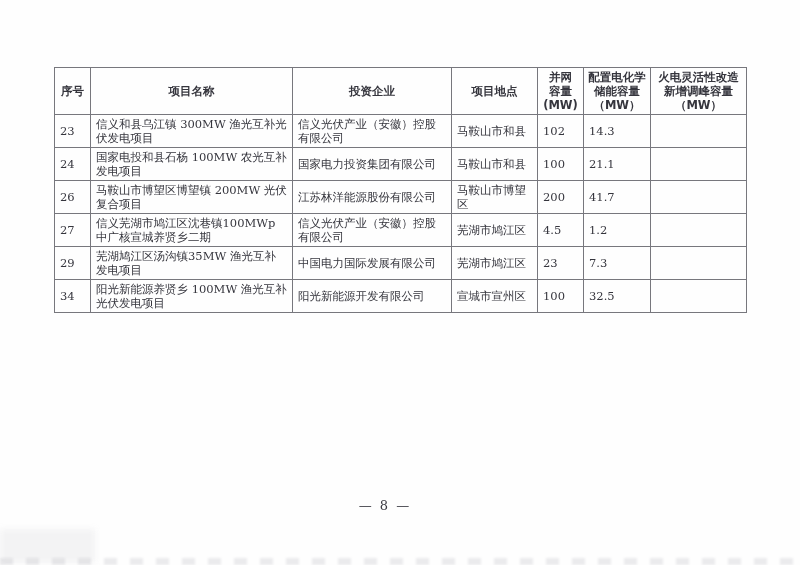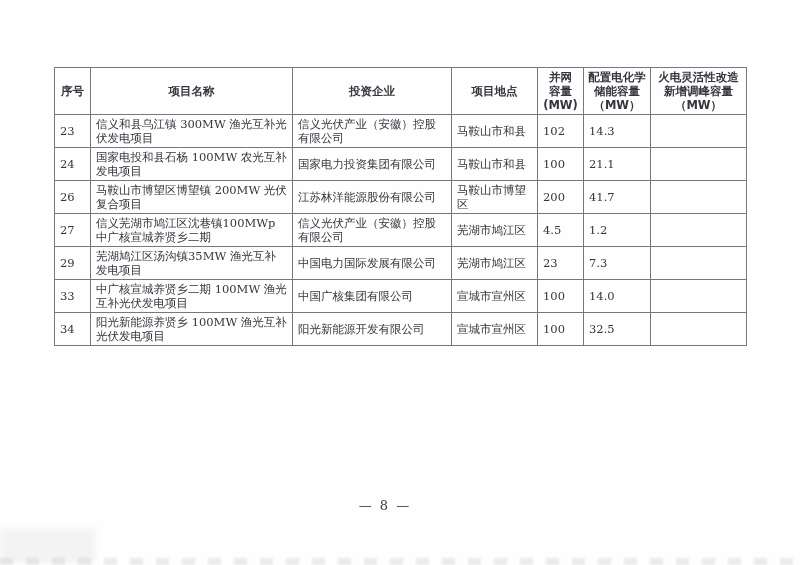--- a/index.html
+++ b/index.html
@@ -147,29 +147,20 @@
     <td class="c-investor">中国电力国际发展有限公司</td>
     <td class="c-location">芜湖市鸠江区</td>
     <td class="c-capacity">23</td>
     <td class="c-storage">7.3</td>
     <td class="c-peak"></td>
   </tr>
 
 
 
 
-  <tr>
-    <td class="c-no">33</td>
-    <td class="c-name">中广核宣城养贤乡二期 100MW 渔光互补光伏发电项目</td>
-    <td class="c-investor">中国广核集团有限公司</td>
-    <td class="c-location">宣城市宣州区</td>
-    <td class="c-capacity">100</td>
-    <td class="c-storage">14.0</td>
-    <td class="c-peak"></td>
-  </tr>
 
   <tr>
     <td class="c-no">34</td>
     <td class="c-name">阳光新能源养贤乡 100MW 渔光互补光伏发电项目</td>
     <td class="c-investor">阳光新能源开发有限公司</td>
     <td class="c-location">宣城市宣州区</td>
     <td class="c-capacity">100</td>
     <td class="c-storage">32.5</td>
     <td class="c-peak"></td>
   </tr>

